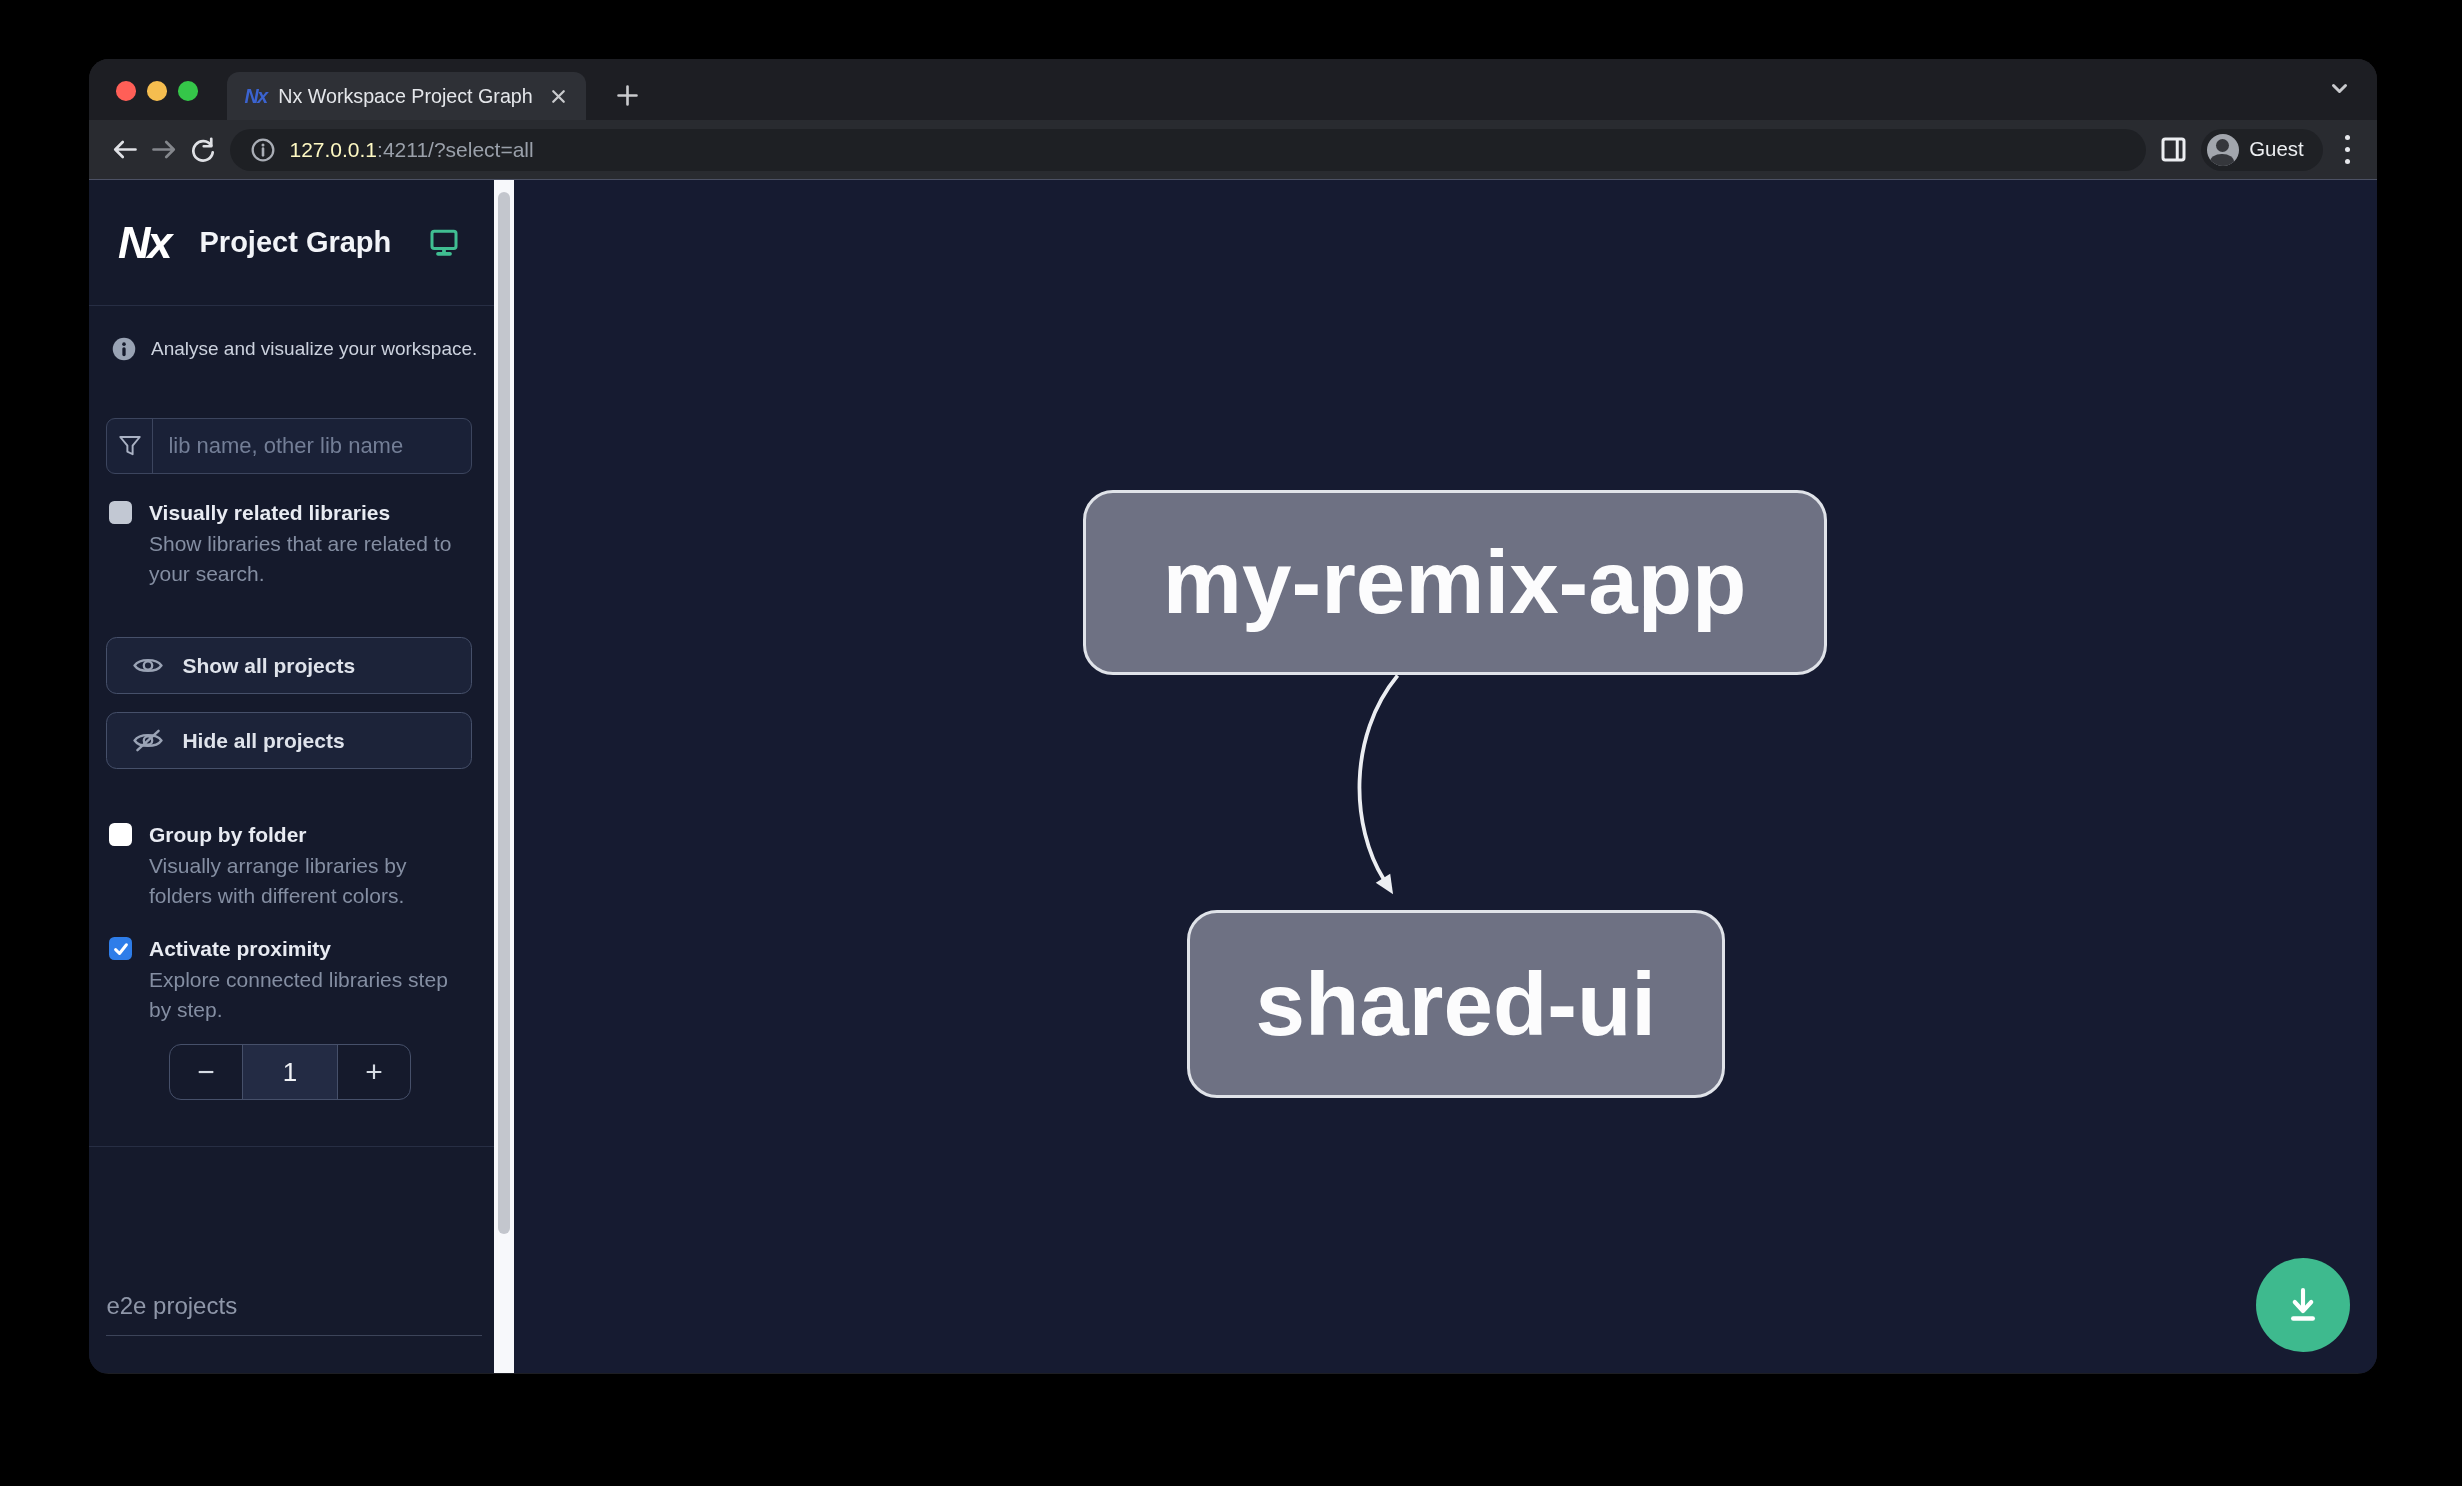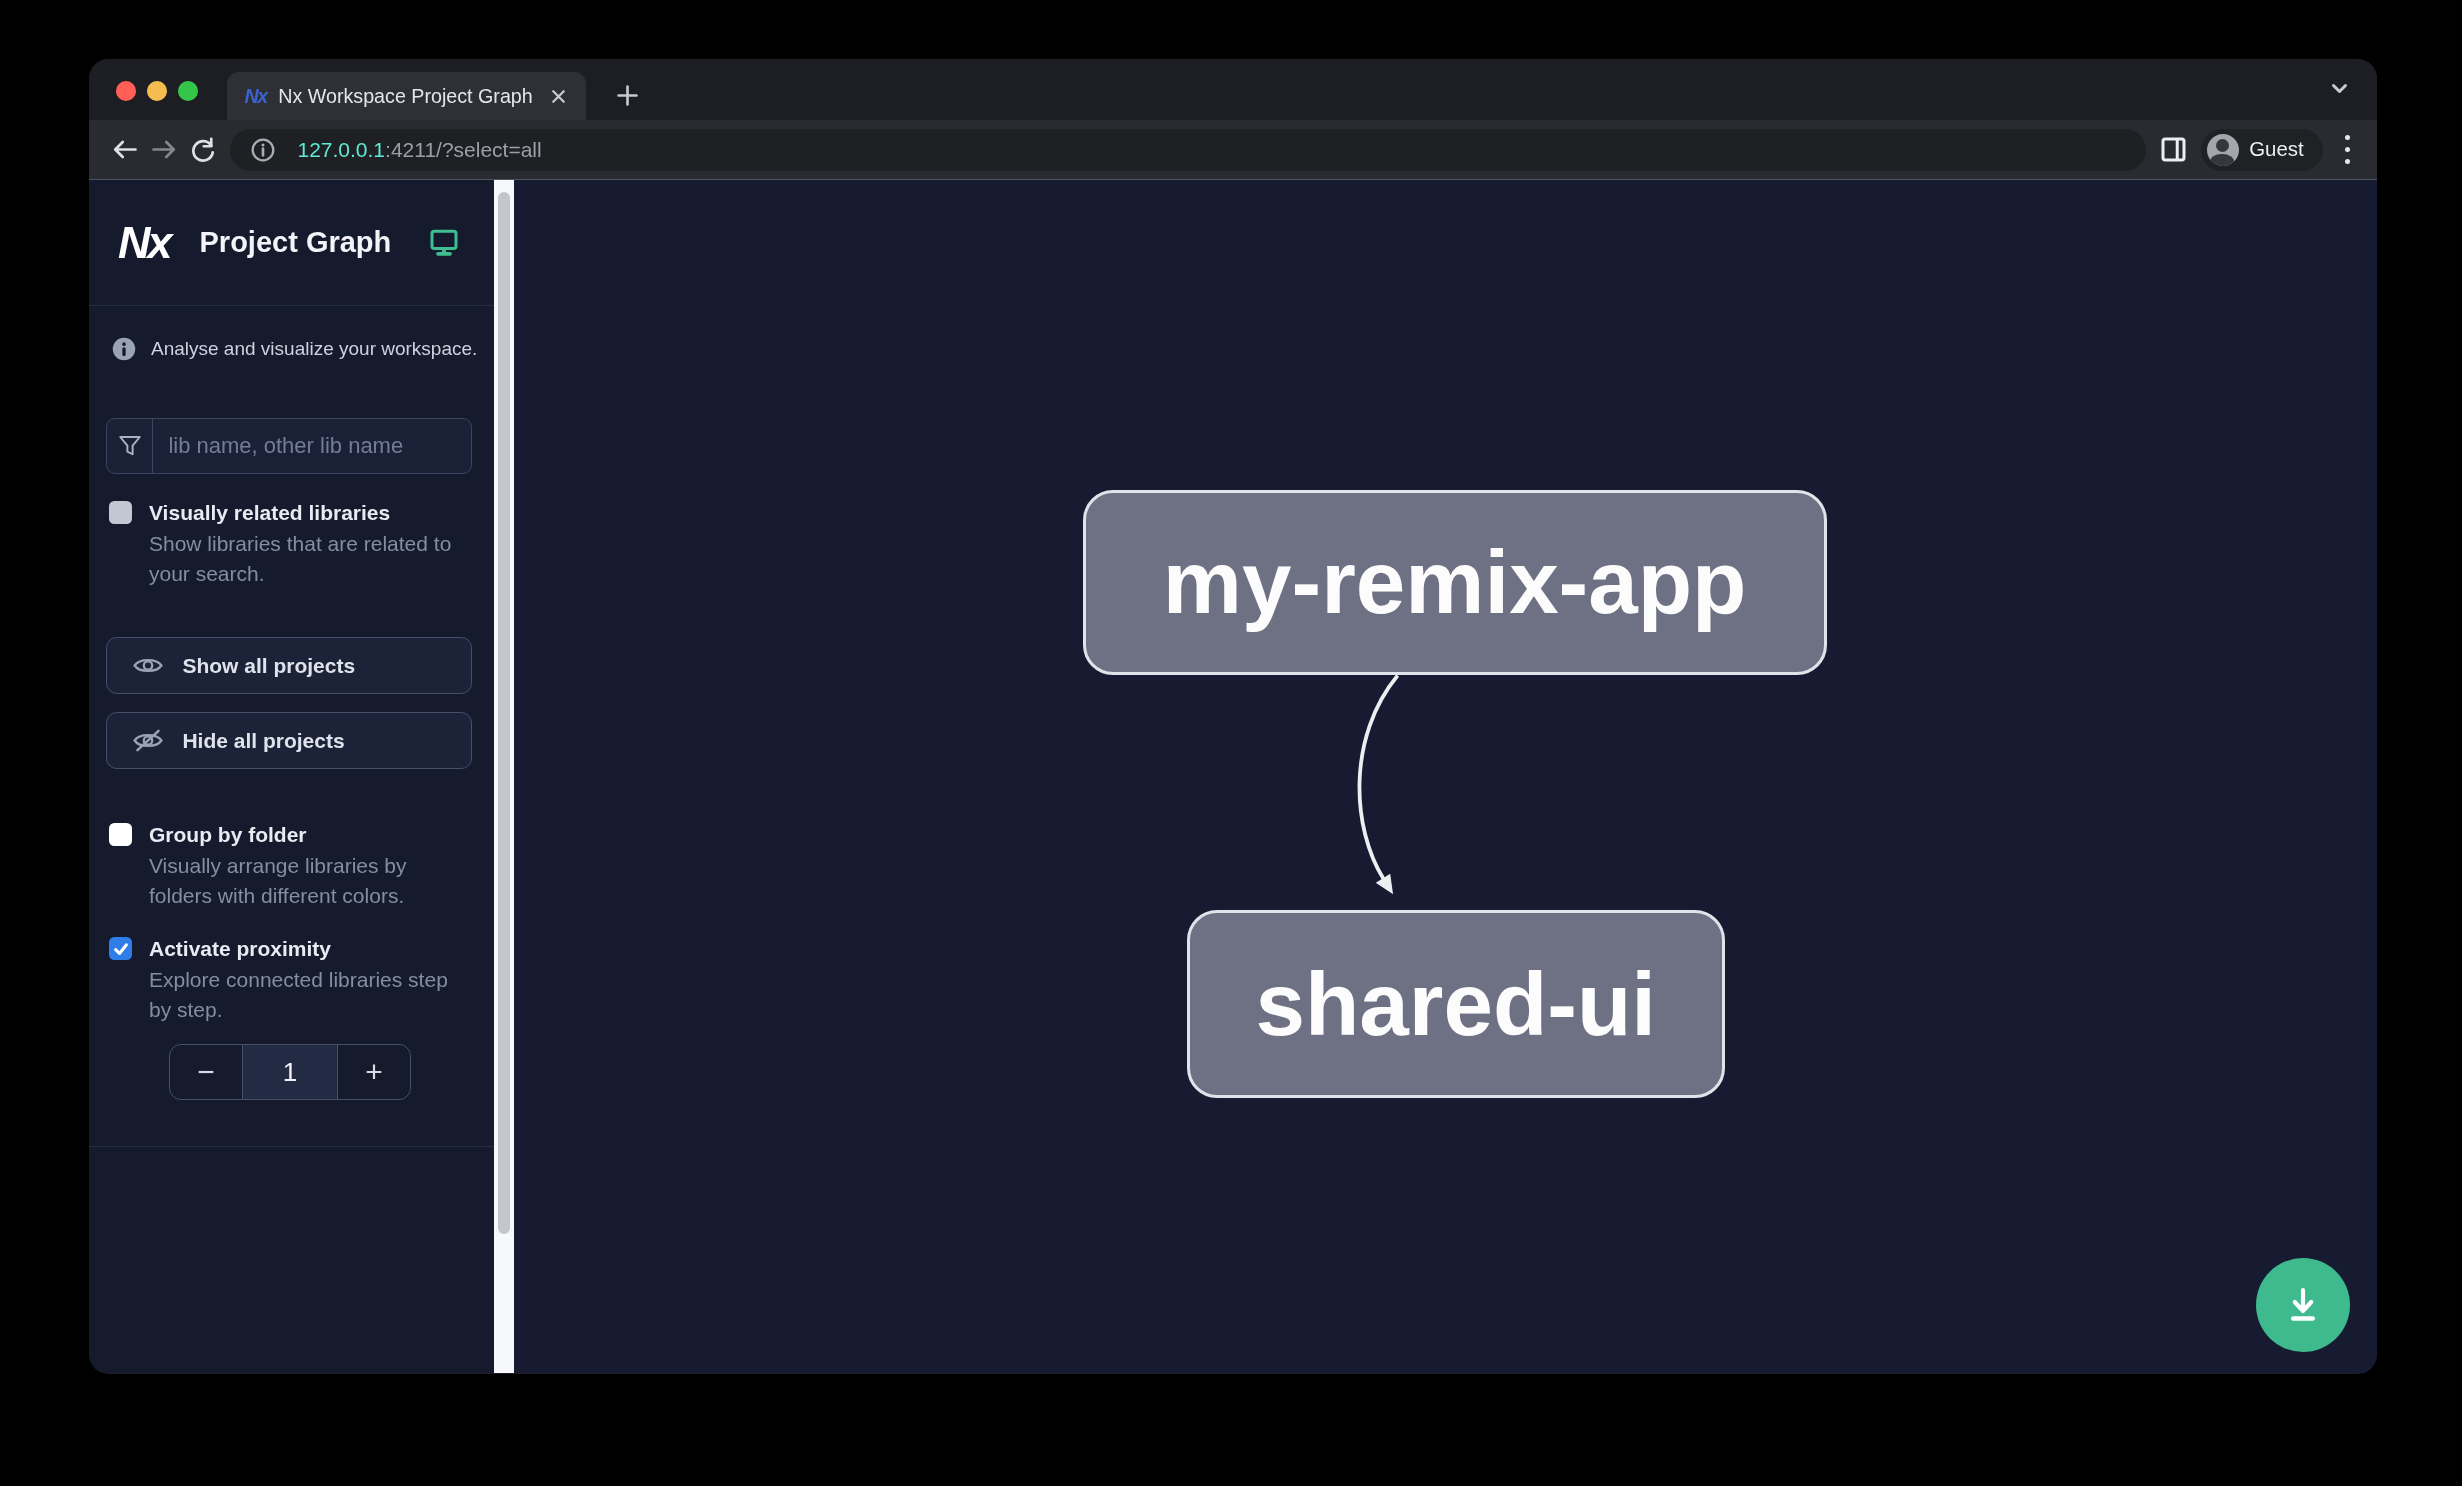--- a/index.html
+++ b/index.html
@@ -25,21 +25,21 @@
   .newtab { position:absolute; left:522px; bottom:7.6px; }
   .tab-chevron { position:absolute; right:24px; top:18px; }
 
   
   .toolbar { position:relative; height:60px; background:#292b30; border-bottom:1.5px solid #4c5164;
              display:flex; align-items:center; padding:0 16.6px; }
   .nav-ic { width:39px; display:flex; justify-content:center; align-items:center; flex:0 0 auto; }
   .urlbar { flex:1; height:42px; background:#1e2024; border-radius:21px; margin:0 13.6px 0 7.6px;
             display:flex; align-items:center; padding:0 19.7px; }
   .url-text { margin-left:13.6px; font-size:21px; white-space:nowrap; }
-  .url-host { color:#5eead4;margin-left:8px; } .url-rest { color:#9aa0aa; }
+  .url-host { color:#fef9c3; } .url-rest { color:#9aa0aa; }
   .guest-pill { height:42px; background:#1f2125; border-radius:21px; display:flex; align-items:center;
                 padding:0 19.7px 0 6px; margin:0 10.6px 0 13.6px; }
   .avatar { width:32px; height:32px; border-radius:50%; background:#a2a6ad; position:relative; overflow:hidden; }
   .avatar::before { content:""; position:absolute; left:9px; top:5.3px; width:13.6px; height:13.6px; border-radius:50%; background:#35373c; }
   .avatar::after { content:""; position:absolute; left:3.8px; top:20.4px; width:24px; height:16.6px; border-radius:50%; background:#35373c; }
   .guest-label { margin-left:10.6px; font-size:20.4px; color:#eceef1; }
   .kebab { display:flex; flex-direction:column; gap:6.8px; padding:0 10.6px; }
   .kebab i { width:5.3px; height:5.3px; border-radius:50%; background:#e6e8ec; }
 
   
@@ -246,20 +246,23 @@
         </div>
 
         <div class="stepper">
           <button class="step-btn">−</button>
           <div class="step-value">1</div>
           <button class="step-btn">+</button>
         </div>
 
         <div class="sb-divider2"></div>
 
+        <div class="section s2">
+          <div class="section-label">e2e projects</div>
+        </div>
       </aside>
 
       <div class="sb-scroll">
         <div class="sb-thumb"></div>
       </div>
 
       <main class="canvas">
         <svg class="edges" viewBox="0 0 2463 1578">
           <defs>
             <marker id="arrow" viewBox="0 0 24 24" refX="4" refY="12" markerWidth="30" markerHeight="30" markerUnits="userSpaceOnUse" orient="auto">

